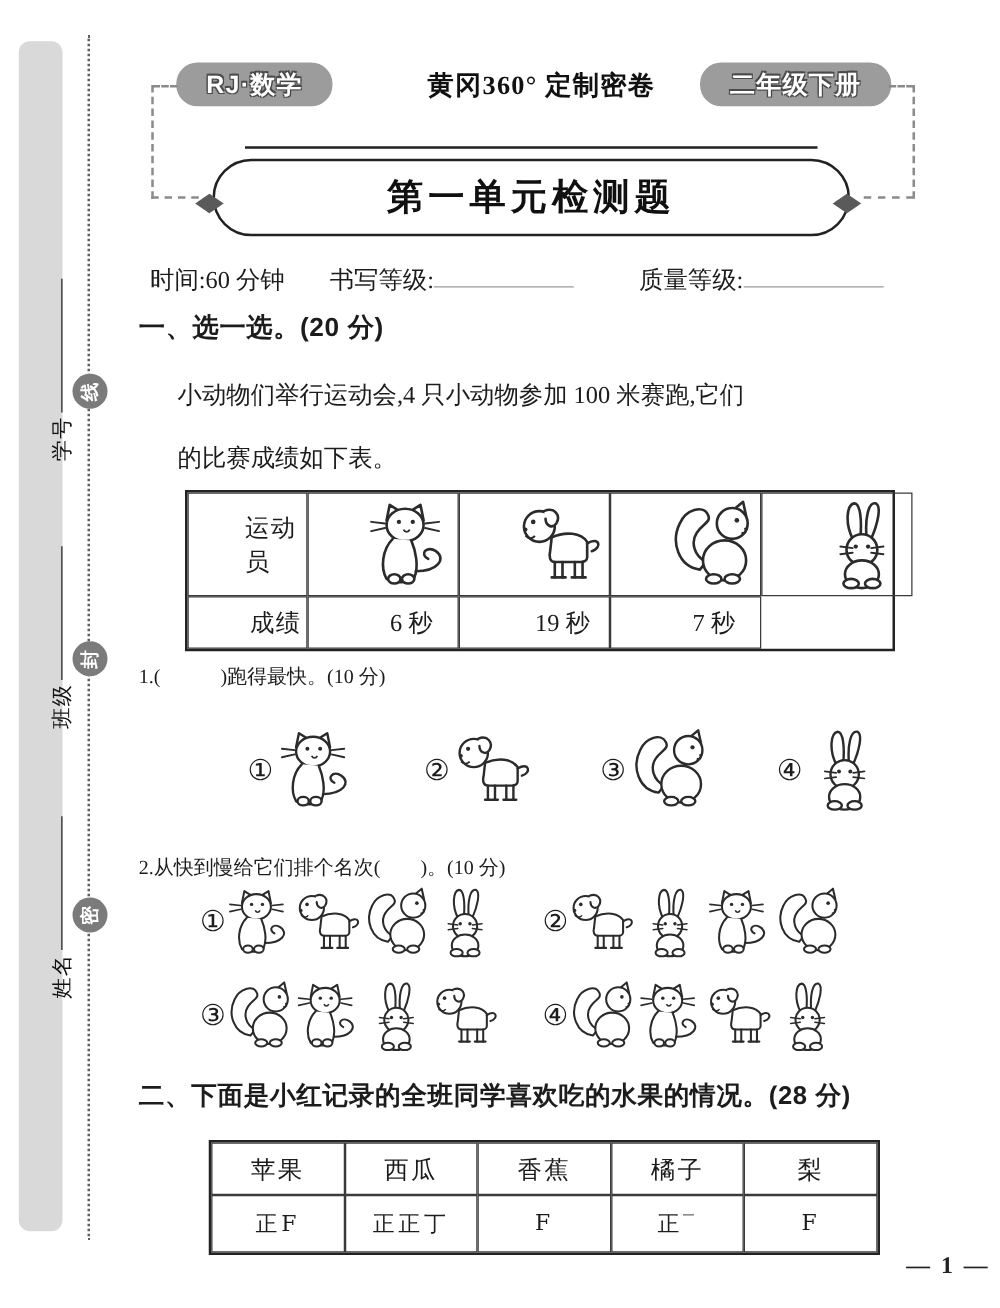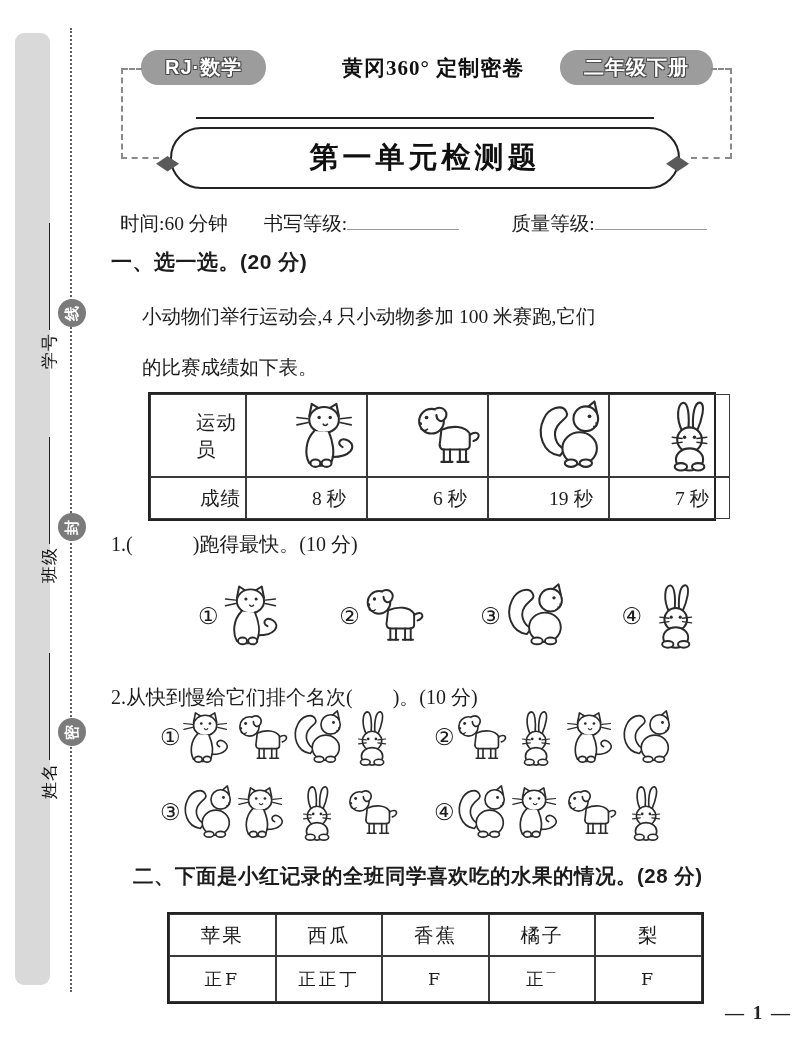--- a/index.html
+++ b/index.html
@@ -46,21 +46,21 @@
 
   
   .meta-row{position:absolute;left:120px;top:210px;width:640px;font-size:19.5px;
             display:flex;align-items:baseline;white-space:nowrap;}
   .u-line{display:inline-block;width:112px;border-bottom:1.6px solid #9a9a9a;height:14px;}
   .meta-gap1{width:36px;}.meta-gap2{width:52px;}
 
   
   .sec1-h{position:absolute;left:111px;top:248px;font-size:21px;letter-spacing:.5px;}
   .para{position:absolute;left:142px;top:291px;width:585px;font-size:19.5px;line-height:51px;}
-  .q-text{position:absolute;left:111px;top:0;font-size:20px;text-align:right;}
+  .q-text{position:absolute;left:111px;top:0;font-size:16px;text-align:right;}
 
   
   .table1{position:absolute;left:148px;top:392px;width:564px;
           border:2.2px solid #222;display:grid;
           grid-template-columns:96px repeat(4,1fr);grid-template-rows:83px 42px;
           box-sizing:content-box;background:#fff;}
   .t1c{border:0.8px solid #3a3a3a;display:flex;align-items:center;justify-content:center;
        font-size:19.5px;padding-left:45px;}
   .t1c-label{letter-spacing:1px;}
 
@@ -75,21 +75,21 @@
            display:grid;grid-template-columns:274px 1fr;grid-auto-rows:75px;}
   .q2opt{display:flex;align-items:center;}
   .q2opt .animal-sm{margin-left:-3px;}
 
   .animal{display:block;}
   .animal-lg{width:74px;height:74px;}
   .animal-md{width:68px;height:68px;}
   .animal-sm{width:58px;height:62px;}
 
   
-  .sec2-h{position:absolute;left:111px;top:862px;font-size:20.5px;letter-spacing:.5px;margin-left:22px;}
+  .sec2-h{position:absolute;left:111px;top:862px;font-size:20.5px;letter-spacing:.5px;}
   .table2{position:absolute;left:167px;top:912px;width:533px;
           border:2.2px solid #222;display:grid;
           grid-template-columns:repeat(5,1fr);grid-template-rows:42px 46px;
           background:#fff;text-align:right;}
   .t2c{border:0.8px solid #3a3a3a;display:flex;align-items:center;justify-content:center;}
   .t2c-h{font-size:19.5px;letter-spacing:2px;}
   .t2c-t{font-size:17.5px;letter-spacing:3px;font-family:"DejaVu Serif","Liberation Serif",serif;}
 
   .page-num{position:absolute;right:8px;top:1002px;font-size:19px;font-weight:bold;
             color:#222;letter-spacing:2px;}
@@ -244,21 +244,20 @@
         <svg viewBox="0 0 60 60" class="animal animal-lg">
           <use href="#sym-squirrel"></use>
         </svg>
       </div>
       <div class="t1c">
         <svg viewBox="0 0 60 60" class="animal animal-lg">
           <use href="#sym-rabbit"></use>
         </svg>
       </div>
       <div class="t1c t1c-label">成绩</div>
-      <div class="t1c">8 秒</div>
       <div class="t1c">6 秒</div>
       <div class="t1c">19 秒</div>
       <div class="t1c">7 秒</div>
     </div>
 
   <div class="q-text" style="top:531px">1.(　　　)跑得最快。(10 分)</div>
   <div class="q1-wrap" id="q1-options">
       <div class="q1opt">
         <span class="onum">①</span>
         <svg viewBox="0 0 60 60" class="animal animal-md">

